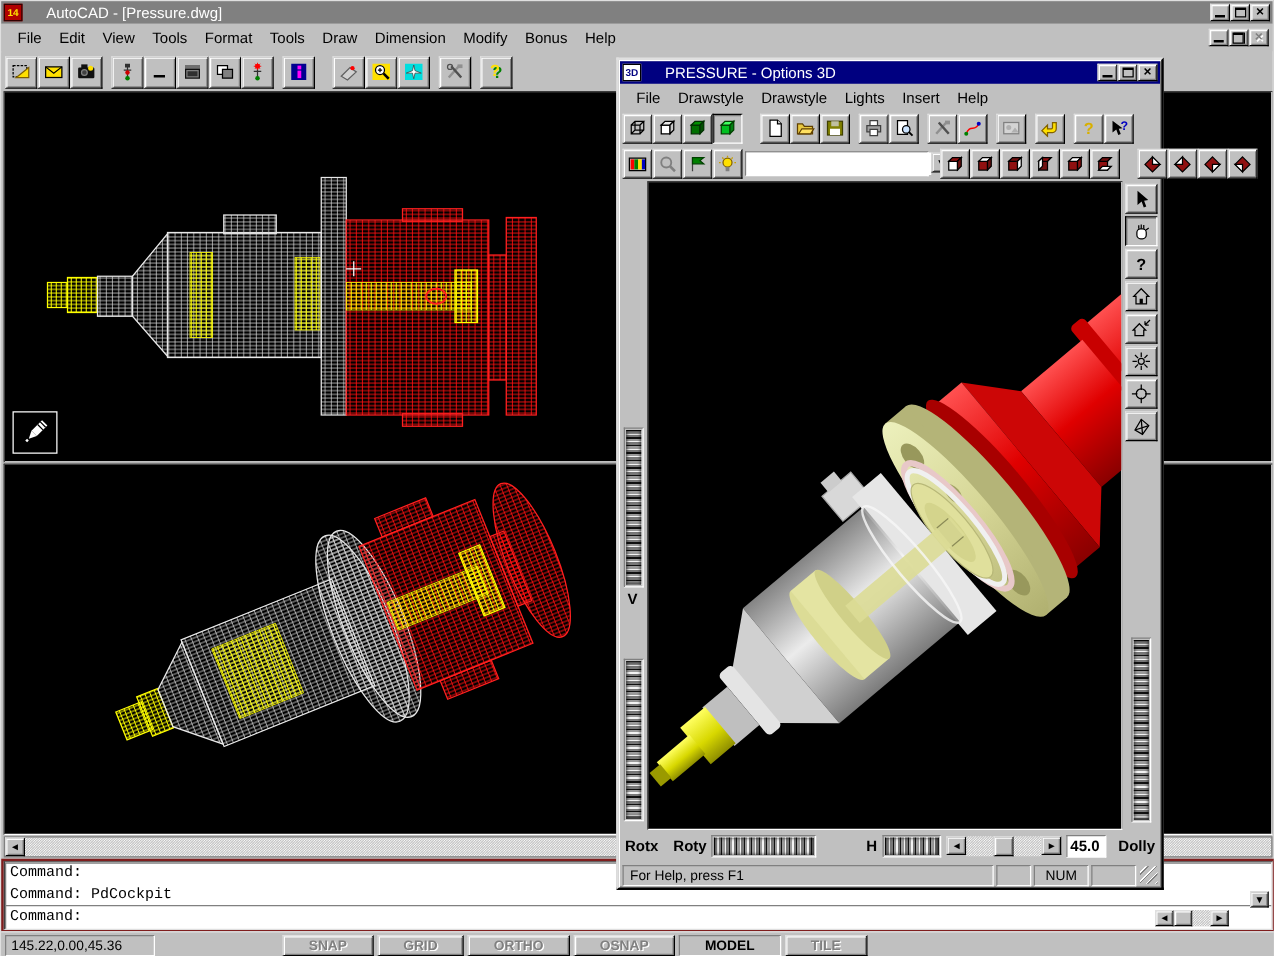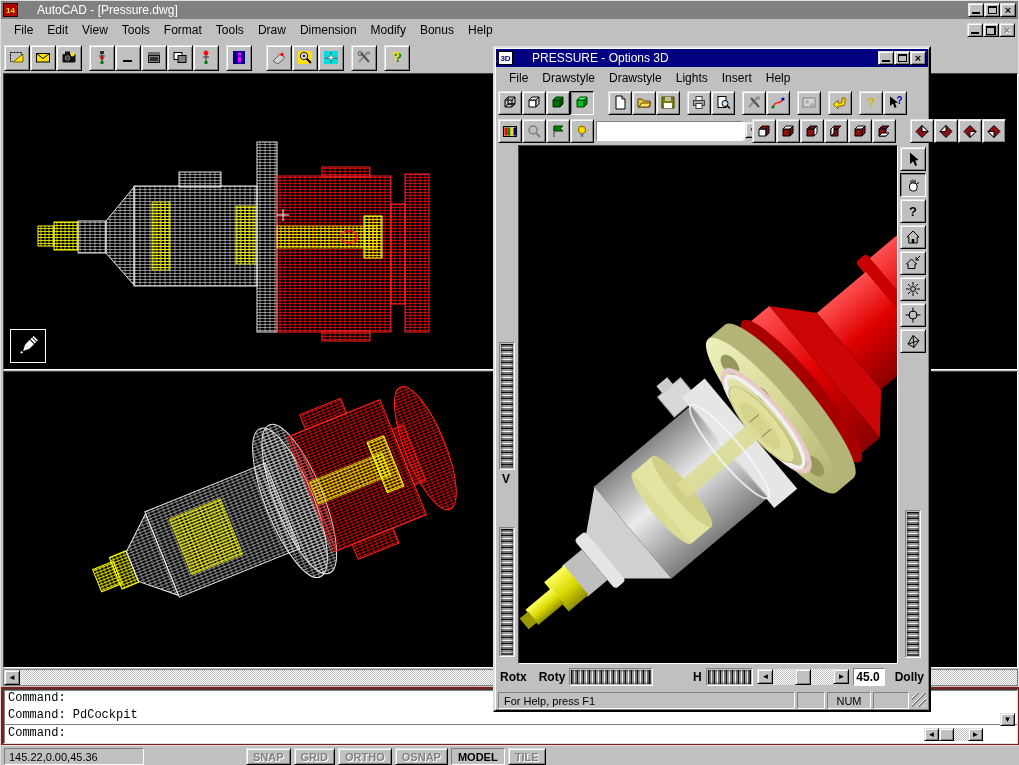--- a/index.html
+++ b/index.html
@@ -39,22 +39,22 @@
 .hsc{position:absolute;left:2px;top:668px;width:1015px;height:17px;display:flex;border:1px solid #808080}
 .sbtn{width:16px;height:15px;background:#c0c0c0;display:flex;align-items:center;justify-content:center;font-size:8px;color:#000;flex:none}
 .sbtn.v{width:15px;height:13px}
 
 .cmd{position:absolute;left:0;top:686px;width:1019px;height:58px;background:#7f1d1d;padding:2px 2px 1px 2px}
 .cmdbox{width:100%;height:100%;background:#fff;position:relative;font-family:"Liberation Mono","DejaVu Sans Mono",monospace;font-size:12px;color:#000}
 .cmdline{padding:1px 4px;height:17px;white-space:pre}
 .cmdsep{border-top:1px solid #808080}
 
 .stat{position:absolute;left:0;top:744px;width:1019px;height:21px;display:flex;align-items:center;padding:2px 3px;gap:3px;border-top:1px solid #dfdfdf;background:#c0c0c0}
-.coord{width:140px;height:17px;font-size:11px;padding:2px 4px;color:#000;background:#c0c0c0}
-.tog{height:17px;padding:2px 6px;font-size:11px;font-weight:bold;color:#808080;text-shadow:1px 1px 0 #fff;background:#c0c0c0;white-space:nowrap}
+.coord{width:120px;height:17px;font-size:11px;padding:2px 4px;color:#000;background:#c0c0c0}
+.tog{height:17px;padding:2px 20px;font-size:11px;font-weight:bold;color:#808080;text-shadow:1px 1px 0 #fff;background:#c0c0c0;white-space:nowrap}
 .tog.on{color:#000;text-shadow:none}
 
 .elsa{position:absolute;left:492px;top:45px;width:438px;height:666px;background:#c0c0c0;border:2px solid;border-color:#dfdfdf #000 #000 #dfdfdf;box-shadow:inset 1px 1px 0 #fff,inset -1px -1px 0 #808080;padding:1px}
 .e-menu{height:21px;display:flex;align-items:center;padding-left:6px}
 .e-tb{display:flex;align-items:center;padding:2px 2px}
 .e-client{height:519px;display:flex}
 .e-left{width:22px;position:relative;flex:none}
 .e-vp{flex:1;background:#000;border:1px solid;border-color:#404040 #fff #fff #404040;position:relative;overflow:hidden}
 .e-right{width:30px;position:relative;flex:none}
 .pal{width:26px;height:24px;background:#c0c0c0;display:flex;align-items:center;justify-content:center;margin:2px auto 0 auto;padding:0}

